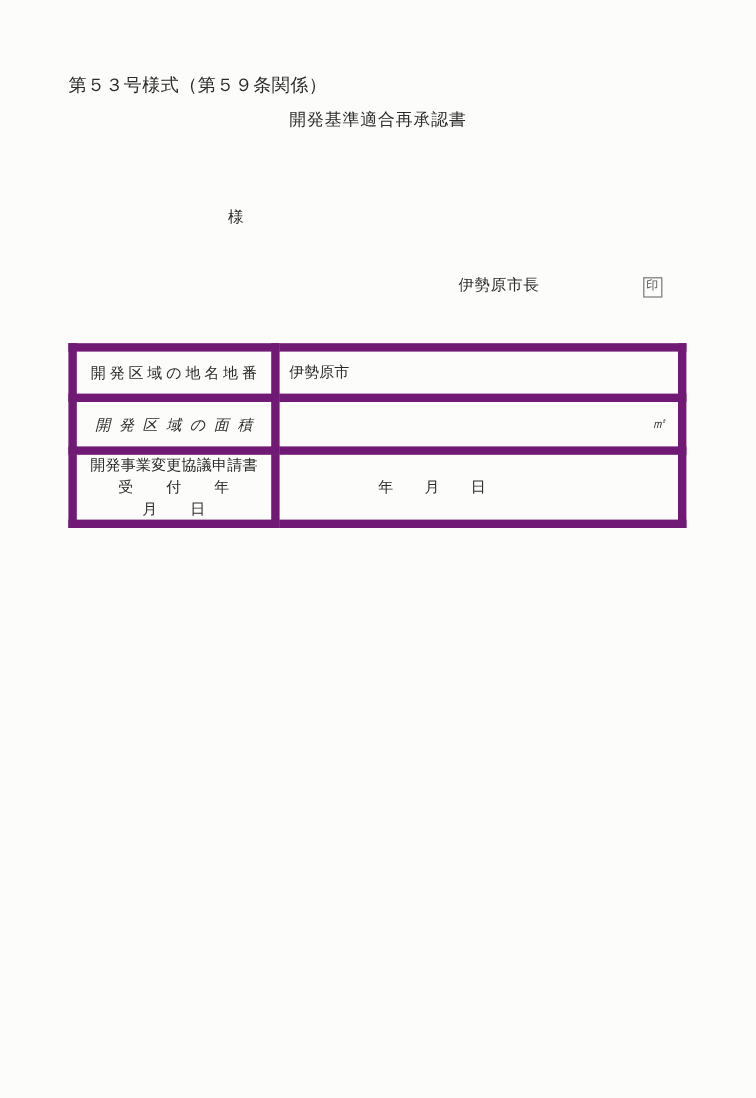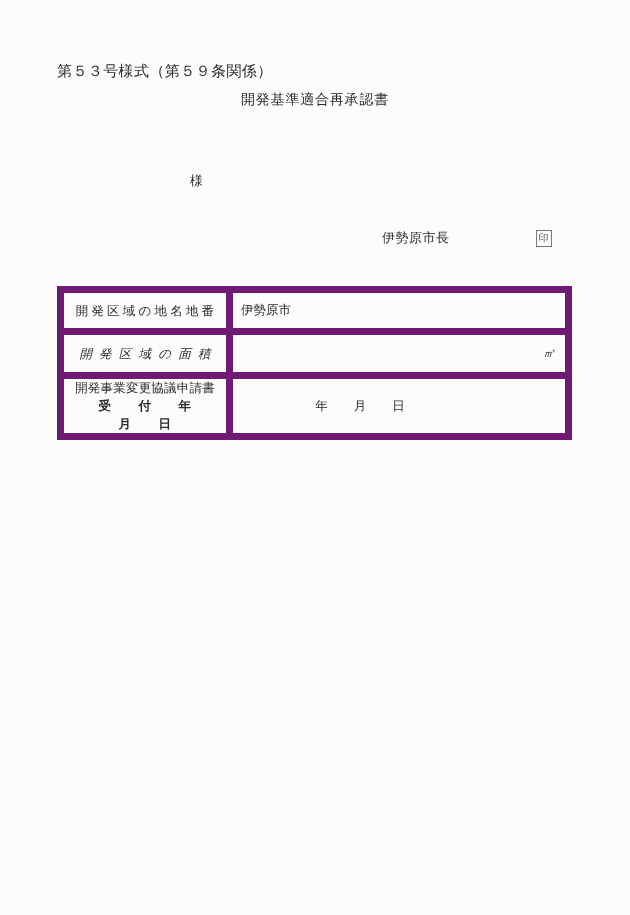--- a/index.html
+++ b/index.html
@@ -144,21 +144,21 @@
   }
   .date-center {
     display: block;
     text-align: center;
     font-size: 12.5px;
     padding-right: 78px;
   }
   .date-center .sp { display: inline-block; width: 26px; }
 
   .label-l1 { display: block; }
-  .label-l2 { display: block; letter-spacing: 7.5px; padding-left: 7px; font-weight: bold; }
+  .label-l2 { display: block; letter-spacing: 7.5px; padding-left: 7px; }
 </style>
 </head>
 <body>
 
 <div class="page">
 
   <div class="form-no">第５３号様式（第５９条関係）</div>
 
   <div class="doc-title">開発基準適合再承認書</div>
 

